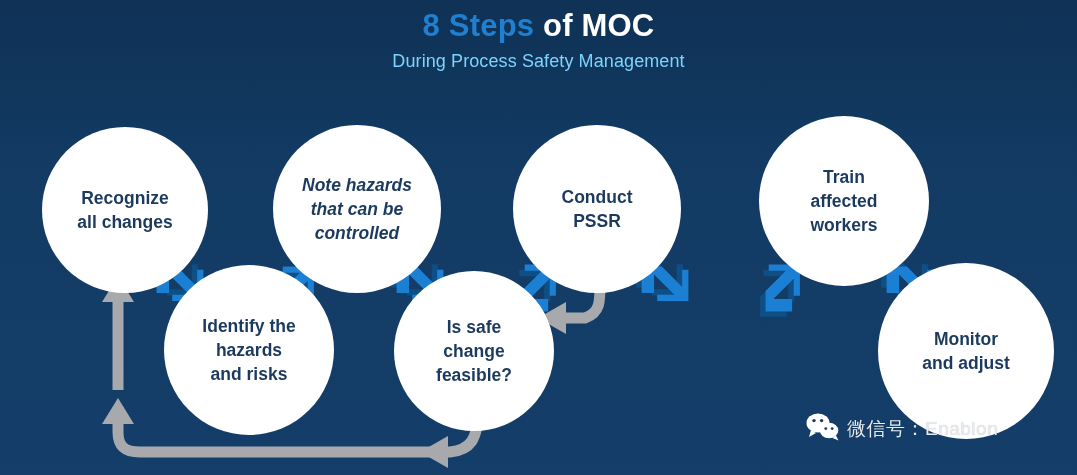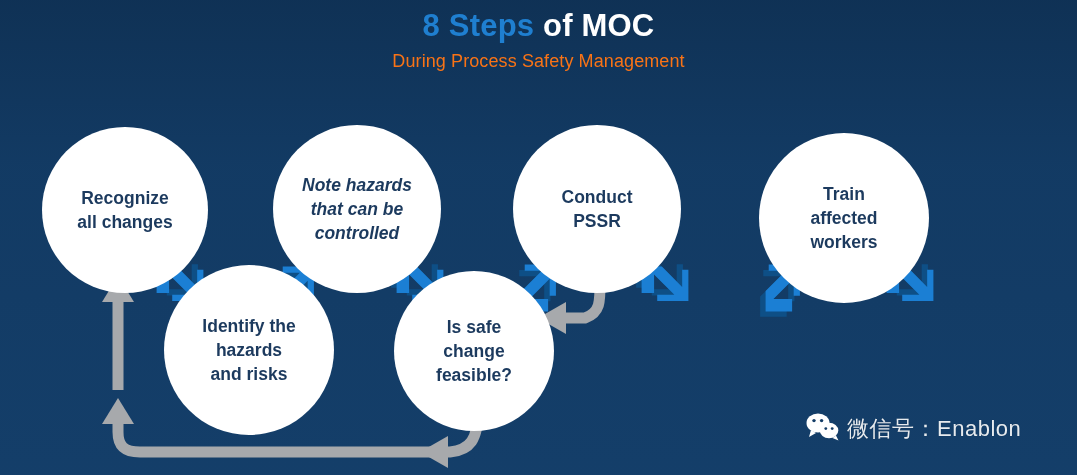--- a/index.html
+++ b/index.html
@@ -36,21 +36,21 @@
     font-size: 31px;
     font-weight: bold;
     letter-spacing: 0.2px;
     line-height: 1.15;
     margin: 0;
   }
   .title .accent { color: #1f7fd0; }
   .title .plain  { color: #ffffff; }
   .subtitle {
     font-size: 18px;
-    color: #f97316;
+    color: #7dd3fc;
     margin-top: 7px;
     letter-spacing: 0.1px;
   }
 
   
   svg.layer {
     position: absolute;
     top: 0;
     left: 0;
     width: 1077px;
@@ -83,21 +83,21 @@
     position: absolute;
     left: 806px;
     top: 412px;
     display: flex;
     align-items: center;
     gap: 7px;
     z-index: 60;
   }
   .wm-text {
     color: #e7ebef;
-    font-size: 22px;
+    font-size: 19px;
     letter-spacing: 0.5px;
     text-shadow: 0 0 1px rgba(0,0,0,0.25);
   }
 </style>
 </head>
 <body>
 
 <div id="canvas">
   <div id="bgshade"></div>
 
@@ -177,26 +177,30 @@
 change
 feasible?</div>
   </div>
 
   <div class="node" style="left:513px; top:125px; width:168px; height:168px;">
     <div class="node-label">Conduct
 PSSR</div>
   </div>
 
 
-  <div class="node" style="left:759px; top:133px; width:170px; height:170px;align-items:center;">
+  <div class="node" style="left:759px; top:116px; width:170px; height:170px;align-items:center;">
     <div class="node-label">Train
 affected
 workers</div>
   </div>
 
+  <div class="node" style="left:878px; top:263px; width:176px; height:176px;">
+    <div class="node-label">Monitor
+and adjust</div>
+  </div>
 
   <div class="watermark">
     <span>
       <svg width="34" height="29" viewBox="0 0 34 29">
         <ellipse cx="12" cy="11" rx="11.5" ry="9.6" fill="#ffffff"></ellipse>
         <path d="M 5 18 L 3 25 L 10 21 Z" fill="#ffffff"></path>
         <circle cx="8" cy="8.6" r="1.7" fill="#133C66"></circle>
         <circle cx="15.6" cy="8.6" r="1.7" fill="#133C66"></circle>
         <ellipse cx="23" cy="18.5" rx="9.3" ry="7.8" fill="#ffffff"></ellipse>
         <path d="M 30 23.5 L 32.5 28.6 L 26.5 26 Z" fill="#ffffff"></path>

